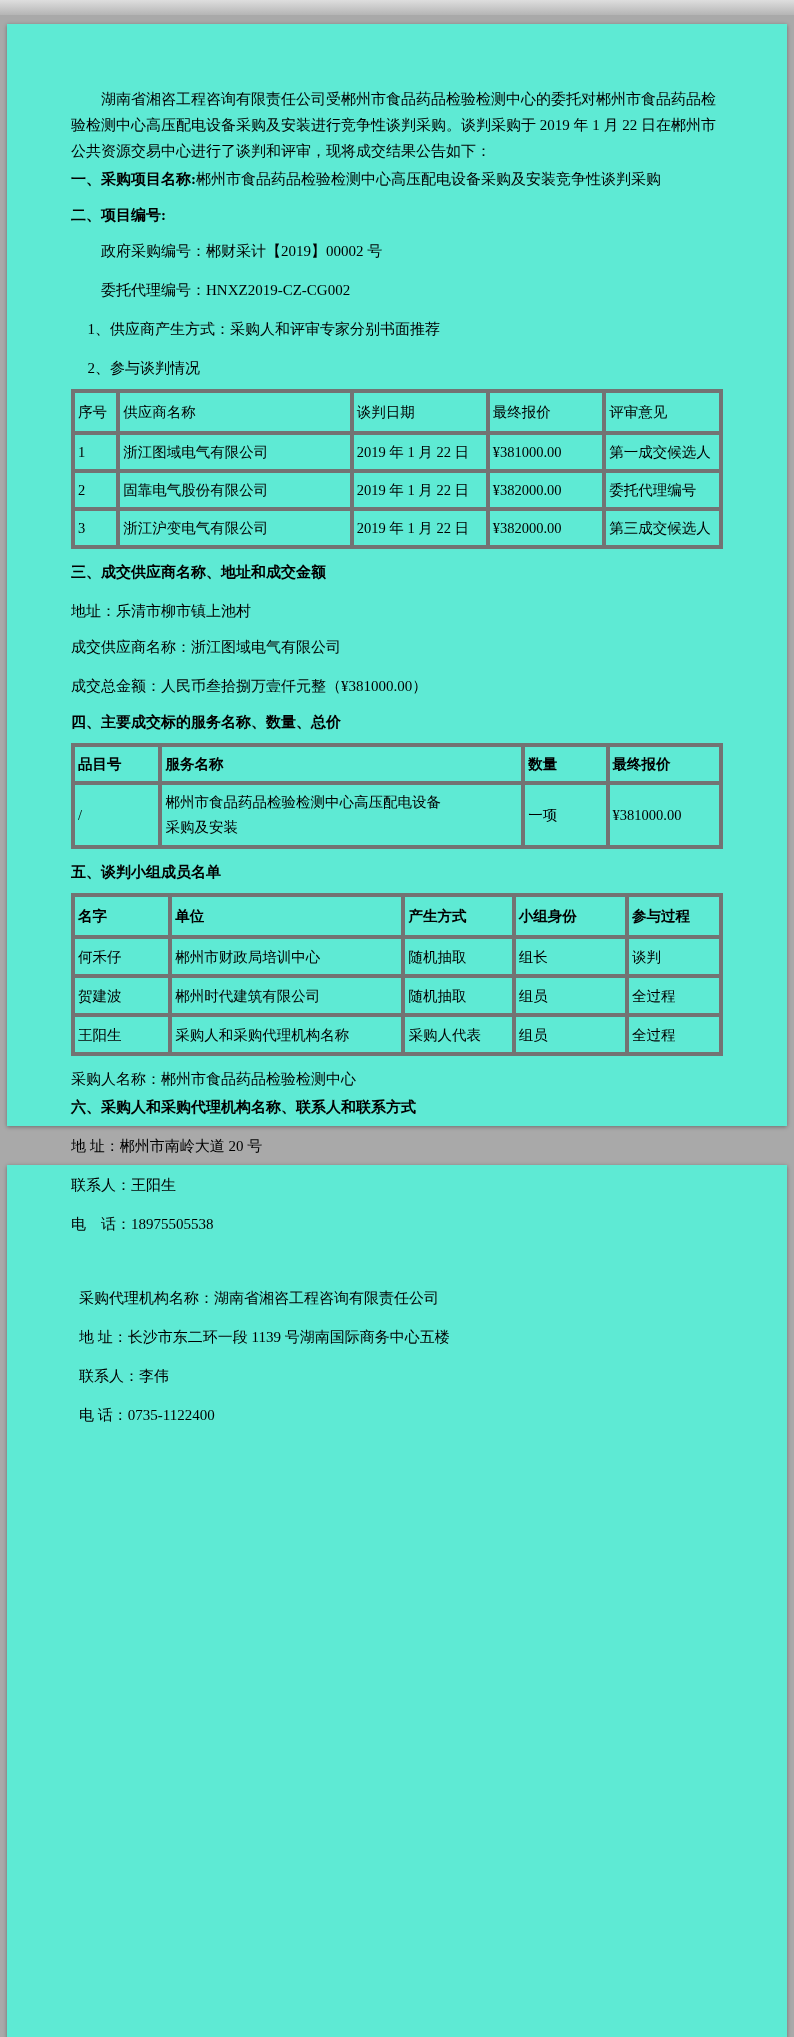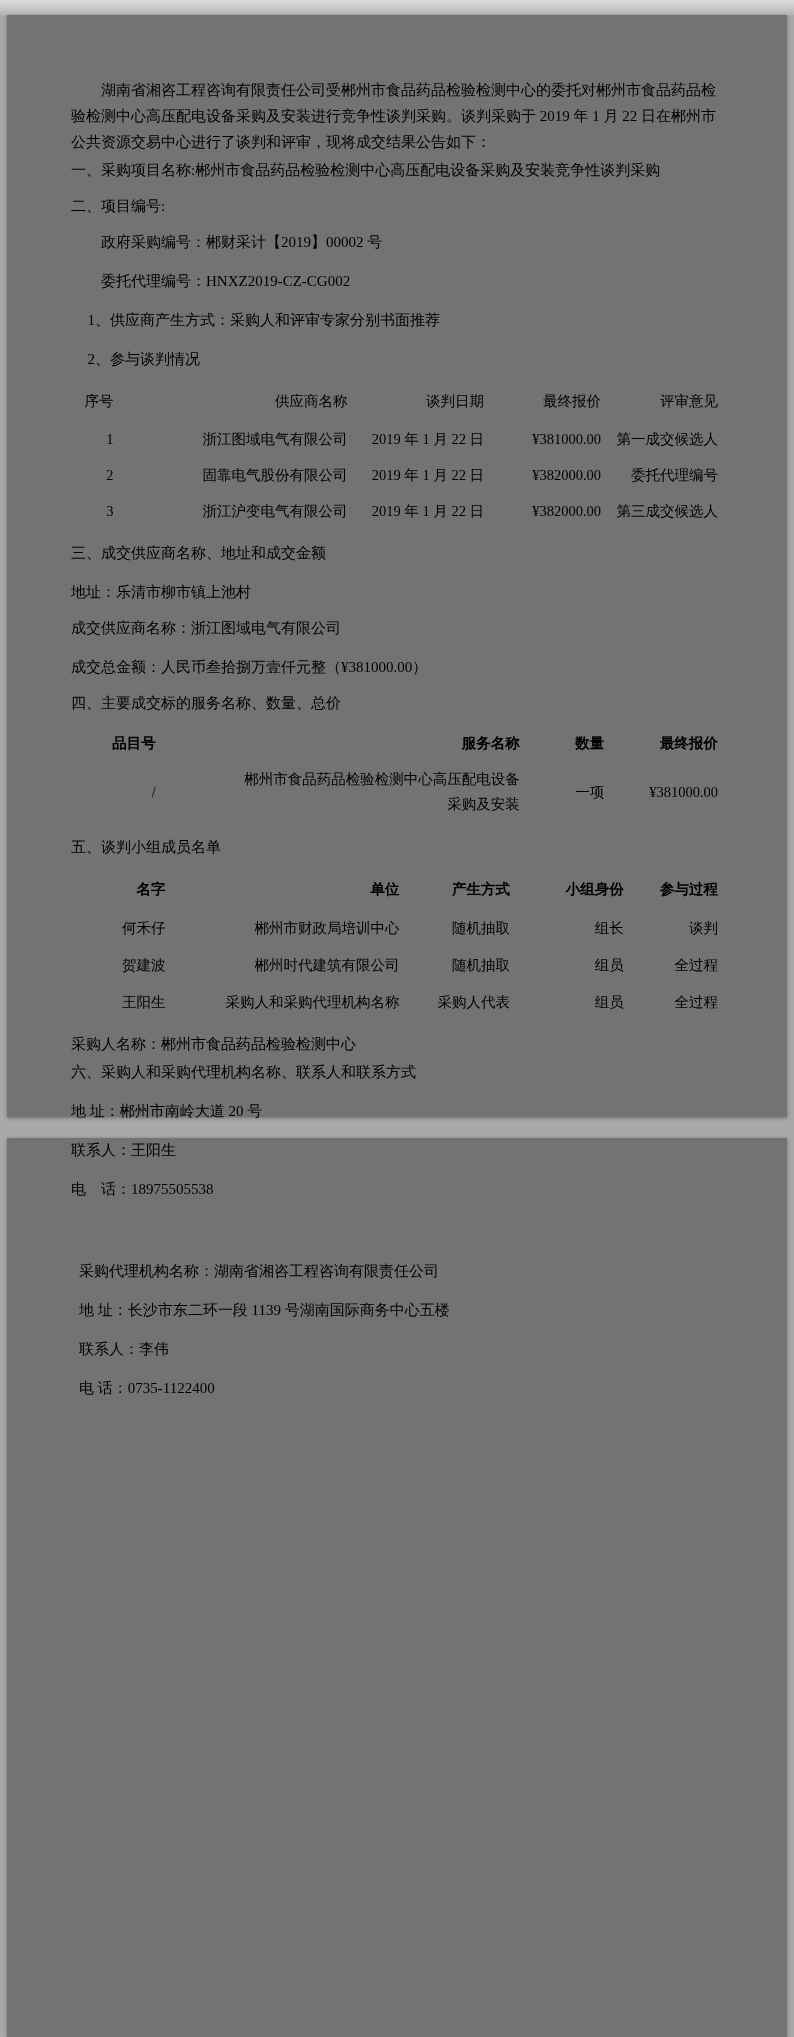--- a/index.html
+++ b/index.html
@@ -11,52 +11,52 @@
     overflow: hidden;
     font-family: "Liberation Serif", "DejaVu Serif", serif;
     color: #000;
   }
   .viewer-top-shade {
     height: 15px;
     background: linear-gradient(#dedede, #b5b5b5);
   }
   .page {
     width: 780px;
-    margin: 0 auto;
-    background: #737373;
+    margin: 9px auto;
+    background: #5eead4;
     box-shadow: 0 1px 4px rgba(0,0,0,0.35);
     box-sizing: border-box;
   }
   .page-1 { height: 1102px; padding: 62px 42px 0 42px; }
   .page-gap { height: 21px; }
   .page-2 { height: 899px; padding: 120px 42px 0 58px; }
   .content {
     width: 652px;
     margin: 0 auto;
     font-size: 15px;
     line-height: 26px;
   }
   p { margin: 0; padding: 0; }
   .para { margin-bottom: 2px; }
   .indent-2 { text-indent: 2em; }
   .indent-1 { padding-left: 1.1em; }
   .pl-2 { padding-left: 2em; }
   .gap-sm { margin-top: 10px; }
   .gap-md { margin-top: 13px; }
-  .bold { font-weight: normal; }
+  .bold { font-weight: bold; }
   table {
     border-collapse: collapse;
     width: 100%;
     table-layout: fixed;
     font-size: 14.5px;
     margin: 8px 0 10px 0;
   }
   th, td {
-    border: 2px solid #737373;
-    text-align: right;
+    border: 4px solid #737373;
+    text-align: left;
     vertical-align: middle;
     padding: 4px 3px;
     overflow: hidden;
   }
   th { font-weight: normal; }
   .bold-head th { font-weight: bold; }
   table.t1 th { height: 30px; }
   table.t1 td { height: 22px; }
   table.t2 th { height: 24px; }
   table.t2 td { height: 52px; }

